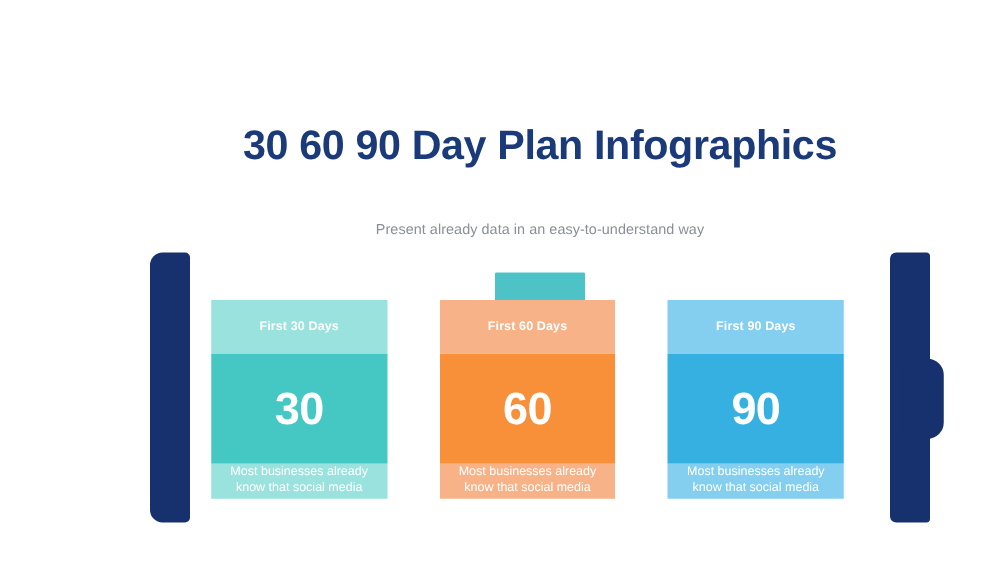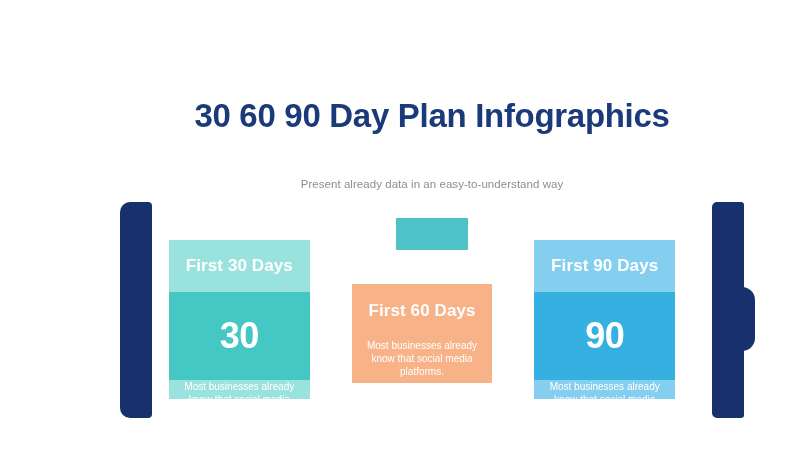--- a/index.html
+++ b/index.html
@@ -113,21 +113,21 @@
     display: flex;
     flex-direction: column;
     overflow: hidden;
   }
 
   .card-header {
     height: 54px;
     display: flex;
     align-items: center;
     justify-content: center;
-    font-size: 17px;
+    font-size: 10px;
     font-weight: bold;
     color: #ffffff;
     letter-spacing: 0.1px;
   }
 
   .card-value-band {
     height: 88px;
     display: flex;
     align-items: center;
     justify-content: center;
@@ -174,21 +174,24 @@
 
     <div class="card">
       <div class="card-header" style="background: rgb(154, 226, 221);">First 30 Days</div>
       <div class="card-value-band" style="background: rgb(69, 200, 195);">
         <span class="card-value">30</span>
       </div>
       <div class="card-footer" style="background: rgb(154, 226, 221);">Most businesses already know that social media platforms.</div>
     </div>
 
     <div class="card">
-      <div class="card-header" style="background: rgb(247, 178, 135); margin-top: 44px;">First 60 Days</div>
+      <div class="card-header" style="background: rgb(247, 178, 135);">First 60 Days</div>
+      <div class="card-value-band" style="background: rgb(247, 144, 56);">
+        <span class="card-value">60</span>
+      </div>
       <div class="card-footer" style="background: rgb(247, 178, 135);">Most businesses already know that social media platforms.</div>
     </div>
 
     <div class="card">
       <div class="card-header" style="background: rgb(132, 206, 240); text-align: center;">First 90 Days</div>
       <div class="card-value-band" style="background: rgb(53, 176, 224);">
         <span class="card-value">90</span>
       </div>
       <div class="card-footer" style="background: rgb(132, 206, 240);">Most businesses already know that social media platforms.</div>
     </div>

